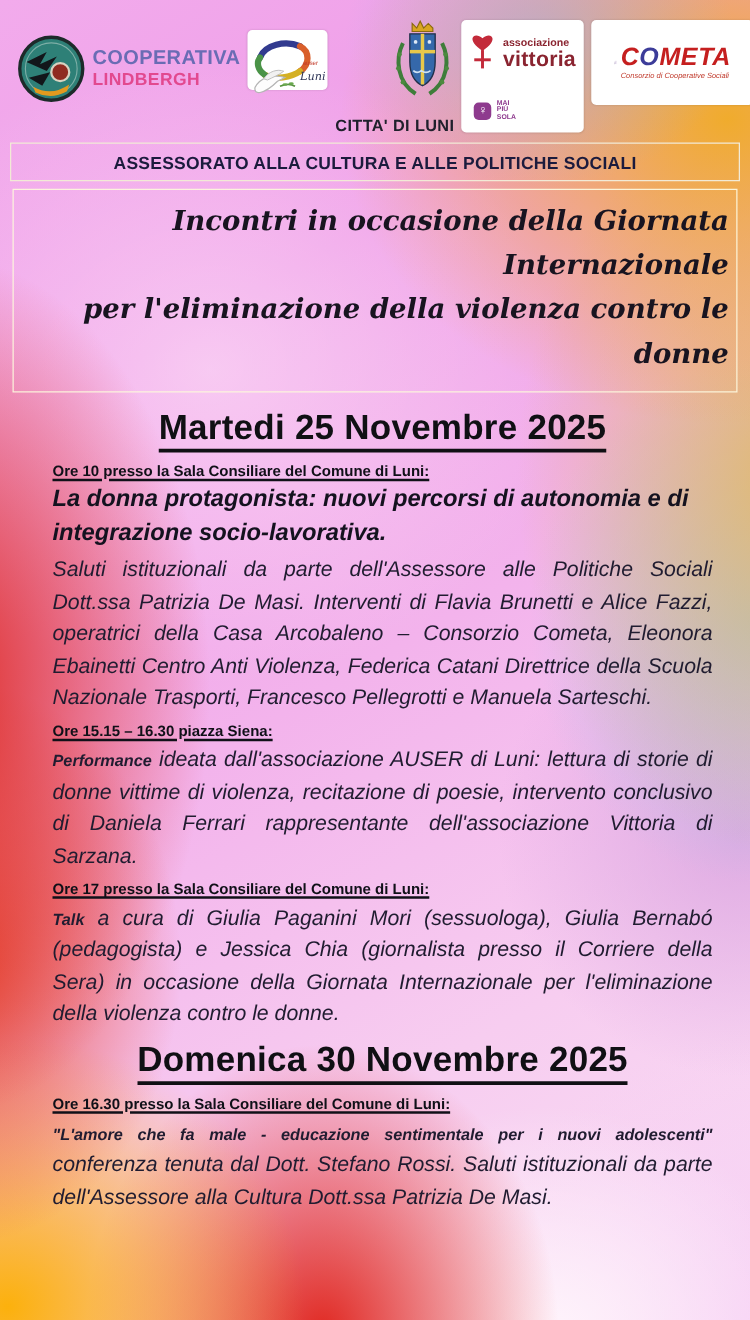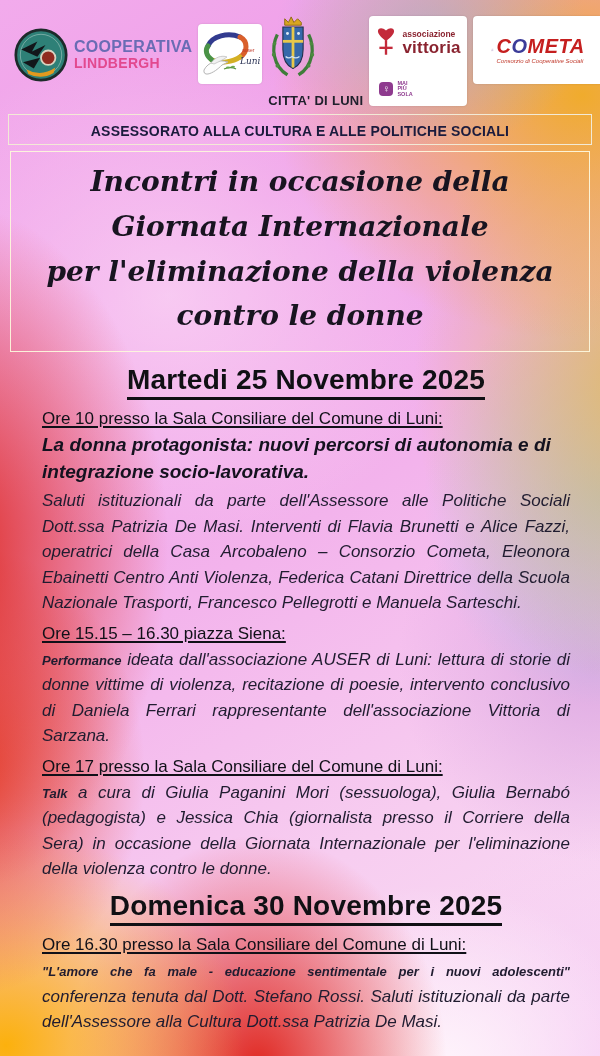--- a/index.html
+++ b/index.html
@@ -25,45 +25,45 @@
       radial-gradient(ellipse 420px 360px at 28% 28%, rgba(255,236,250,0.55), transparent 70%),
       linear-gradient(150deg,#f2abec 0%,#ef9de8 25%,#f3b3ec 50%,#f7cdf0 75%,#f9def4 100%);
   }
   
   .logos-row{display:flex;justify-content:space-between;align-items:flex-start;padding:16px 12px 0 14px;gap:6px;}
   .logo-box{background:#ffffff;border-radius:4px;box-shadow:0 0 2px rgba(0,0,0,0.15);}
   .lindbergh{display:flex;align-items:center;gap:6px;margin-top:12px;background:transparent;}
   .lind-text{display:flex;flex-direction:column;line-height:1.05;font-weight:800;letter-spacing:.3px;}
   .lind-l1{font-size:16px;color:#6a6cb4;}
   .lind-l2{font-size:14px;color:#e2498f;}
-  .auser-box{width:64px;height:60px;margin-top:8px;}
-  .crest-col{display:flex;flex-direction:column;align-items:flex-start;width:104px;}
+  .auser-box{width:64px;height:48px;margin-top:8px;}
+  .crest-col{display:flex;flex-direction:column;align-items:flex-end;width:104px;}
   .city-label{font-size:13px;font-weight:800;color:#20202c;margin-top:7px;letter-spacing:.3px;white-space:nowrap;}
   .vittoria-box{width:104px;height:90px;padding:8px 6px;box-sizing:border-box;display:flex;flex-direction:column;justify-content:space-between;}
   .vit-row{display:flex;align-items:center;gap:5px;}
   .vit-texts{display:flex;flex-direction:column;line-height:1;}
   .vit-l1{font-size:8.5px;color:#8a2430;font-weight:700;}
   .vit-l2{font-size:17px;color:#8a2430;font-weight:800;letter-spacing:.2px;}
   .mps-row{display:flex;align-items:center;gap:4px;margin-left:4px;}
   .mps-icon{width:14px;height:14px;border-radius:4px;background:#8e3a8e;color:#fff;font-size:10px;line-height:14px;text-align:center;}
   .mps-texts{display:flex;flex-direction:column;line-height:1.05;font-size:5.5px;font-weight:800;color:#8e3a8e;}
   .cometa-box{width:130px;height:68px;padding:4px 18px;box-sizing:border-box;display:flex;align-items:center;gap:3px;}
   .cometa-texts{display:flex;flex-direction:column;line-height:1;}
   .cometa-word{font-style:italic;font-weight:900;font-size:20px;letter-spacing:.5px;}
   .cometa-sub{font-size:6px;color:#c0392b;font-style:italic;margin-top:2px;}
   
   .dept-strip{margin:6px 8px 0;border:1px solid #f2ead6;padding:7px 4px 4px;text-align:center;}
   .dept-strip span{font-size:14px;font-weight:800;color:#1b1b3d;letter-spacing:.2px;}
-  .title-box{margin:6px 10px 0;border:1px solid rgba(252,247,220,0.95);padding:8px 6px 12px;text-align:center;
-    font-family:"DejaVu Serif",serif;font-style:italic;font-weight:600;color:#181420;font-size:28px;line-height:1.6;}
+  .title-box{margin:6px 10px 0;border:1px solid rgba(252,247,220,0.95);padding:8px 6px 12px;text-align:right;
+    font-family:"DejaVu Serif",serif;font-style:italic;font-weight:600;color:#181420;font-size:22px;line-height:1.6;}
   
   .content{padding:4px 30px 0 42px;}
   .day-heading{text-align:center;margin:8px 0 8px;font-size:28px;}
   .day-heading span{display:inline-block;border-bottom:3px solid #101014;font-weight:800;color:#101014;letter-spacing:.2px;padding-bottom:1px;}
-  .time-line{font-size:17px;font-weight:400;color:#101018;text-decoration:underline;text-decoration-thickness:2px;text-underline-offset:2px;margin:7px 0 2px;line-height:1.3;}
+  .time-line{font-size:12px;font-weight:700;color:#101018;text-decoration:underline;text-decoration-thickness:2px;text-underline-offset:2px;margin:7px 0 2px;line-height:1.3;}
   .event-title{font-size:19px;font-weight:800;font-style:italic;color:#14121f;line-height:1.42;margin:1px 0 2px;}
   .body-text{font-size:17px;font-style:italic;color:#201c30;line-height:1.5;text-align:justify;margin:0 0 3px;}
   .lead{font-weight:700;font-size:13px;}
   .day2-heading{}
 </style>
 </head>
 <body>
 
 <div class="poster">
 

